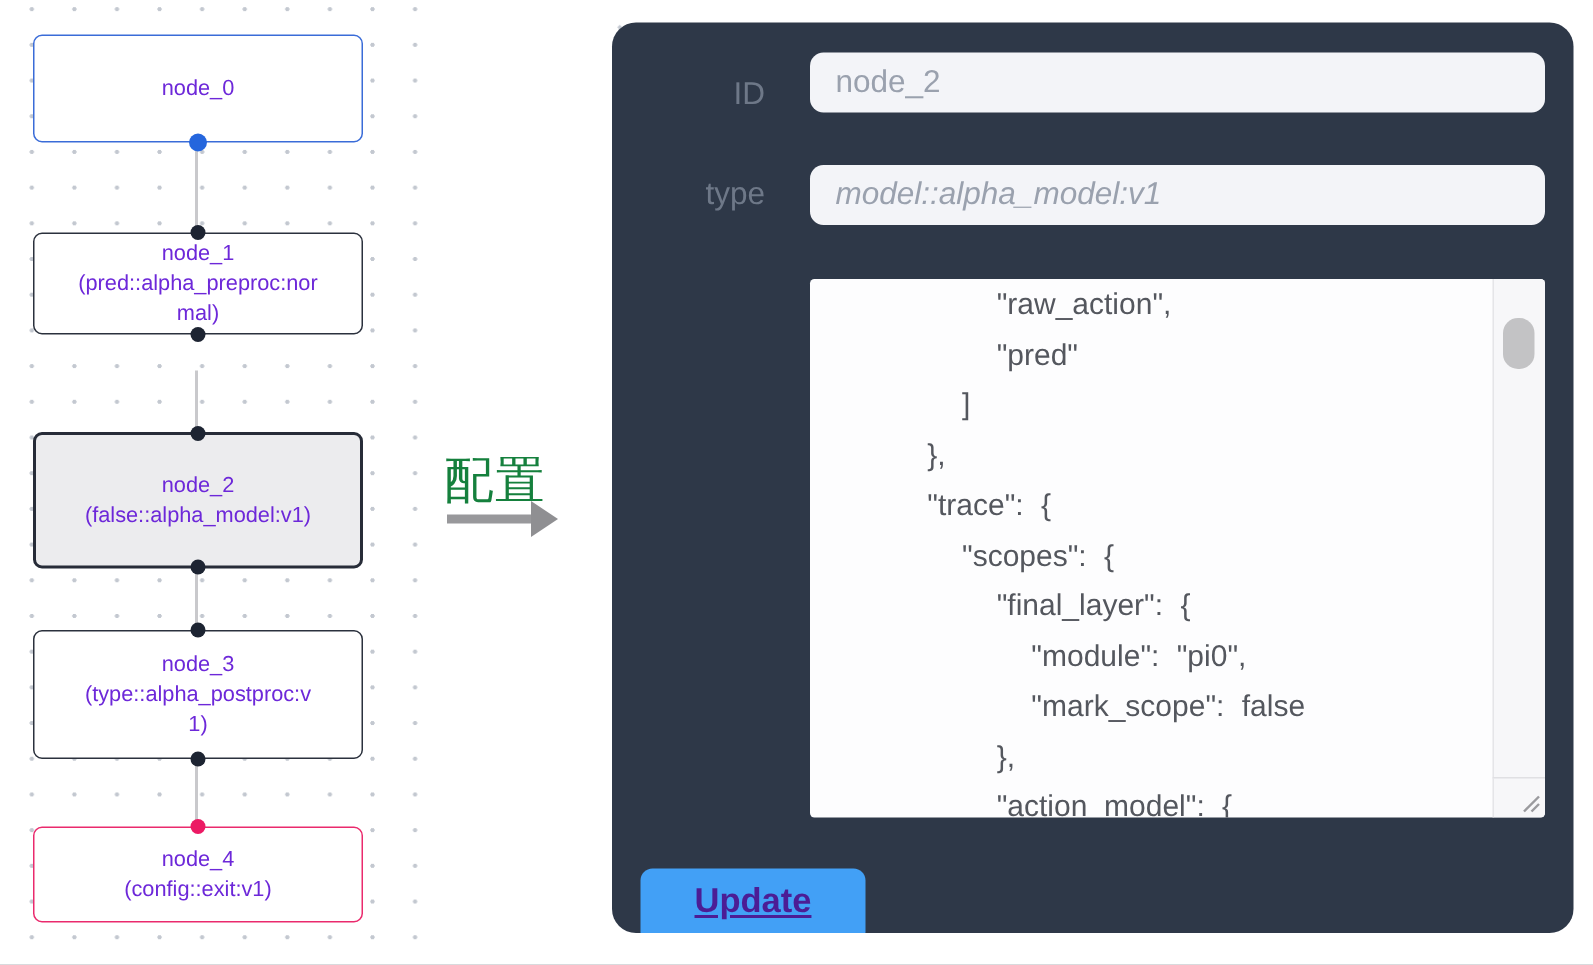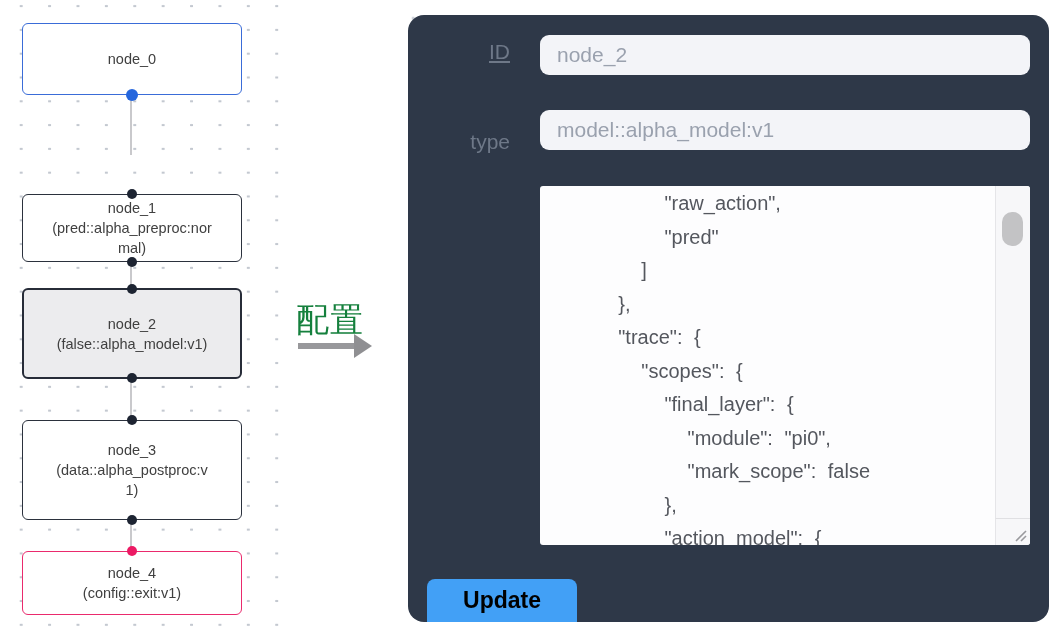--- a/index.html
+++ b/index.html
@@ -12,27 +12,27 @@
     position:absolute; left:0; top:0; width:292px; height:643px;
     background-image: radial-gradient(circle, #c3c8d0 1.3px, transparent 1.5px);
     background-size: 28.4px 23.8px;
     background-position: 7px 18px;
   }
   .edge { position:absolute; left:130px; width:2px; background:#c9c9cc; z-index:1; }
   .node {
     position:absolute; left:22px; width:220px; z-index:2;
     background:#ffffff; border:1.5px solid #2b313d; border-radius:6px;
     display:flex; align-items:center; justify-content:center;
-    text-align:center; color:#404040; font-size:14.5px; line-height:20px;
+    text-align:center; color:#6d28d9; font-size:14.5px; line-height:20px;
     padding:0 28px; word-break:break-all;
   }
   .node-0 { top:23px;  height:72px; border-color:#3a6cd8; }
-  .node-1 { top:155px; height:68px;margin-top:39px; }
+  .node-1 { top:155px; height:68px; }
   .node-2 { top:288px; height:91px; background:#ececee; border:2.5px solid #272c38; }
-  .node-3 { top:420px; height:100px; }
+  .node-3 { top:420px; height:86px; }
   .node-4 { top:551px; height:64px; border-color:#ea2a6d; }
   .handle { position:absolute; left:50%; width:10px; height:10px; border-radius:50%;
             background:#1d2432; transform:translateX(-50%); z-index:3; }
   .handle.top { top:-6px; } .handle.bottom { bottom:-6px; }
   .handle.blue { background:#2566dd; width:12px; height:12px; bottom:-7px; }
   .handle.pink { background:#ec1a64; top:-6px; }
 
   
   .transition-label { position:absolute; left:296px; top:298px; width:76px;
     font-size:33px; color:#15803d; letter-spacing:1px; z-index:4;
@@ -49,49 +49,49 @@
     background-image: radial-gradient(circle, #c6cbd3 1.3px, transparent 1.5px);
     background-size: 28.4px 28.4px;
     background-position: 9px 4px;
   }
   .config-panel {
     position:absolute; left:408px; top:15px; width:641px; height:607px;
     background:#2e3848; border-radius:16px; overflow:hidden; z-index:5;
   }
   .field-label { position:absolute; left:0; width:102px; text-align:right;
     color:#6e7888; font-size:21px; }
-  .label-id   { top:17px; height:40px; line-height:40px;text-decoration:underline; }
-  .label-type { top:95px; height:40px; line-height:40px;margin-top:12px; }
+  .label-id   { top:28px; height:40px; line-height:40px; }
+  .label-type { top:95px; height:40px; line-height:40px; }
   .label-config { top:180px; height:30px; line-height:30px; }
   .panel-input {
     position:absolute; left:132px; width:490px; height:40px;
     background:#f3f4f8; border:none; outline:none; border-radius:9px;
     color:#9aa1ae; font-size:21px; padding:0 17px;
     font-family:"Liberation Sans", sans-serif;
   }
-  .input-id { top:20px; } .input-type { top:95px; }
+  .input-id { top:20px; } .input-type { top:95px;font-style:italic; }
 
   .config-box { position:absolute; left:132px; top:171px; width:490px; height:359px;
     background:#fdfdfe; border-radius:3px; overflow:hidden; }
   .config-text { position:absolute; left:0; top:1px; width:455px;
     white-space:pre; font-family:"Liberation Sans", sans-serif;
     font-size:20px; line-height:33.5px; color:#54575e;
     padding-left:32px; word-spacing:6px; }
   .scroll-track { position:absolute; right:0; top:0; width:35px; height:332px;
     background:#f7f7f9; border-left:1px solid #e5e5e8; }
   .scroll-thumb { position:absolute; left:6px; top:26px; width:21px; height:34px;
     background:#c3c3c5; border-radius:10px; }
   .grip-area { position:absolute; right:0; bottom:0; width:35px; height:27px;
     background:#f7f7f9; border-left:1px solid #e5e5e8; border-top:1px solid #e0e0e3; }
   .grip-area svg { position:absolute; right:3px; bottom:3px; }
 
   .update-btn { position:absolute; left:19px; top:564px; width:150px; height:50px;
-    background:#42a0f6; border:none; border-radius:8px; color:#000000;
+    background:#42a0f6; border:none; border-radius:8px; color:#4c1d95;
     font-size:23px; font-weight:bold; text-align:center;
-    font-family:"Liberation Sans", sans-serif; cursor:pointer; padding-bottom:8px; }
+    font-family:"Liberation Sans", sans-serif; cursor:pointer; padding-bottom:8px;text-decoration:underline; }
 </style>
 </head>
 <body>
 
 <div class="stage">
 
   <div class="flow-canvas">
     <div class="edge" style="top:95px;height:60px;"></div>
     <div class="edge" style="top:247px;height:41px;"></div>
     <div class="edge" style="top:379px;height:41px;"></div>
@@ -118,21 +118,21 @@
         <div>node_2</div>
         <div>(false::alpha_model:v1)</div>
       </div>
       <span class="handle top"></span>
       <span class="handle bottom"></span>
     </div>
 
     <div class="node node-3">
       <div>
         <div>node_3</div>
-        <div>(data::alpha_postproc:v1)</div>
+        <div>(type::alpha_postproc:v1)</div>
       </div>
       <span class="handle top"></span>
       <span class="handle bottom"></span>
     </div>
 
     <div class="node node-4">
       <div>
         <div>node_4</div>
         <div>(config::exit:v1)</div>
       </div>

